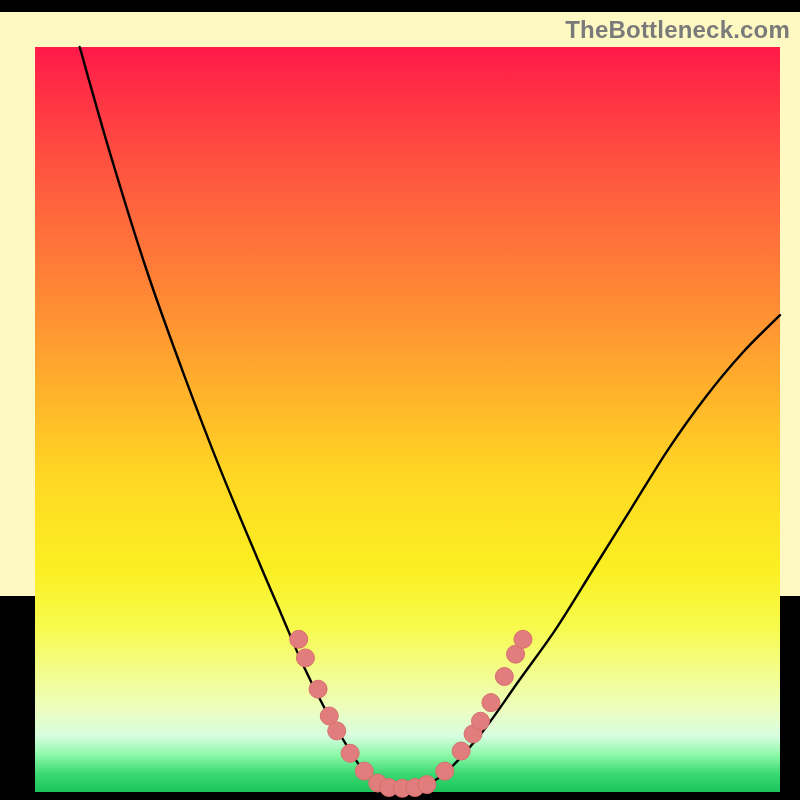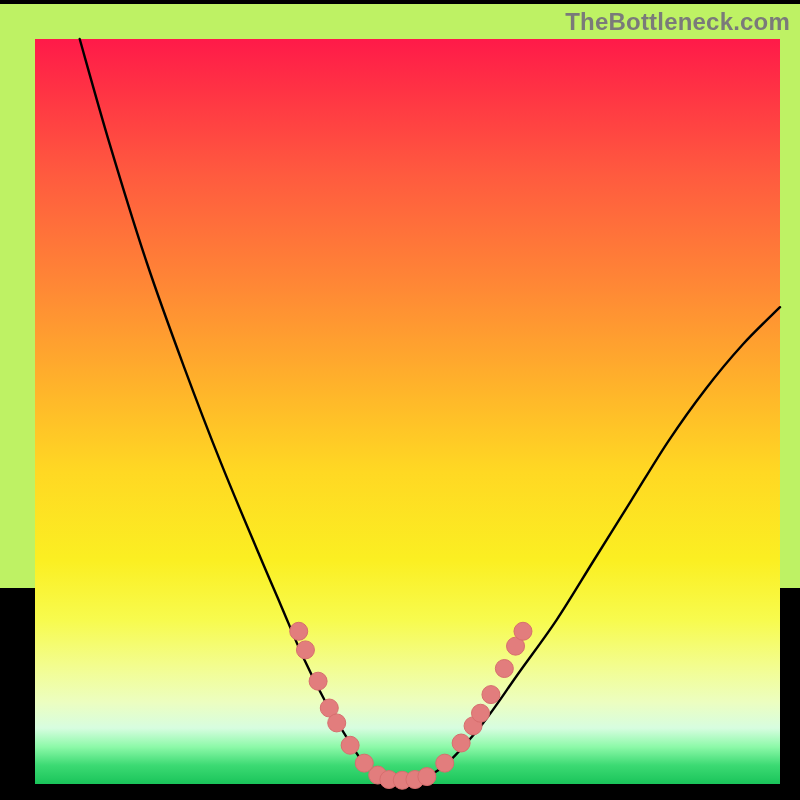--- a/index.html
+++ b/index.html
@@ -6,24 +6,24 @@
     margin: 0;
     padding: 0;
     width: 800px;
     height: 800px;
     background: #000;
     overflow: hidden;
   }
   .frame {
     position: absolute;
     left: 0;
-    top: 4px;
+    top: 12px;
     width: 800px;
     height: 584px;
-    background: #bef264;
+    background: #fef9c3;
   }
   .plot {
     position: absolute;
     left: 35px;
     top: 35px;
     width: 745px;
     height: 745px;
     background: linear-gradient(to bottom,
       #ff1a49 0%,
       #ff3344 7%,

